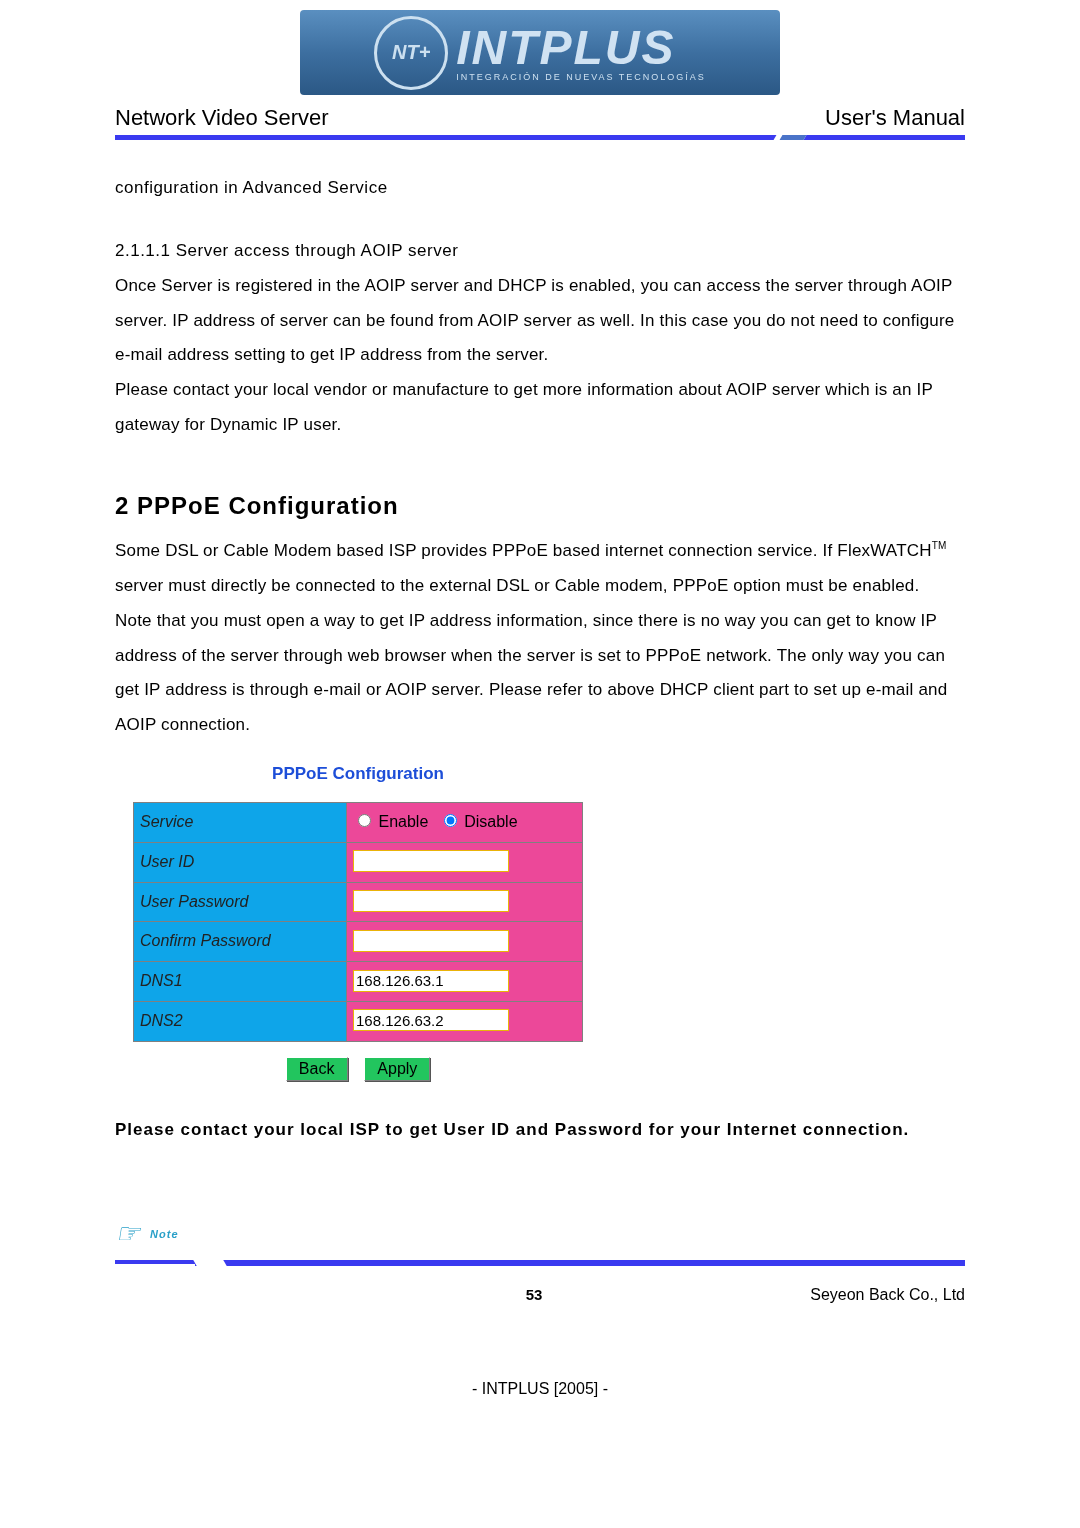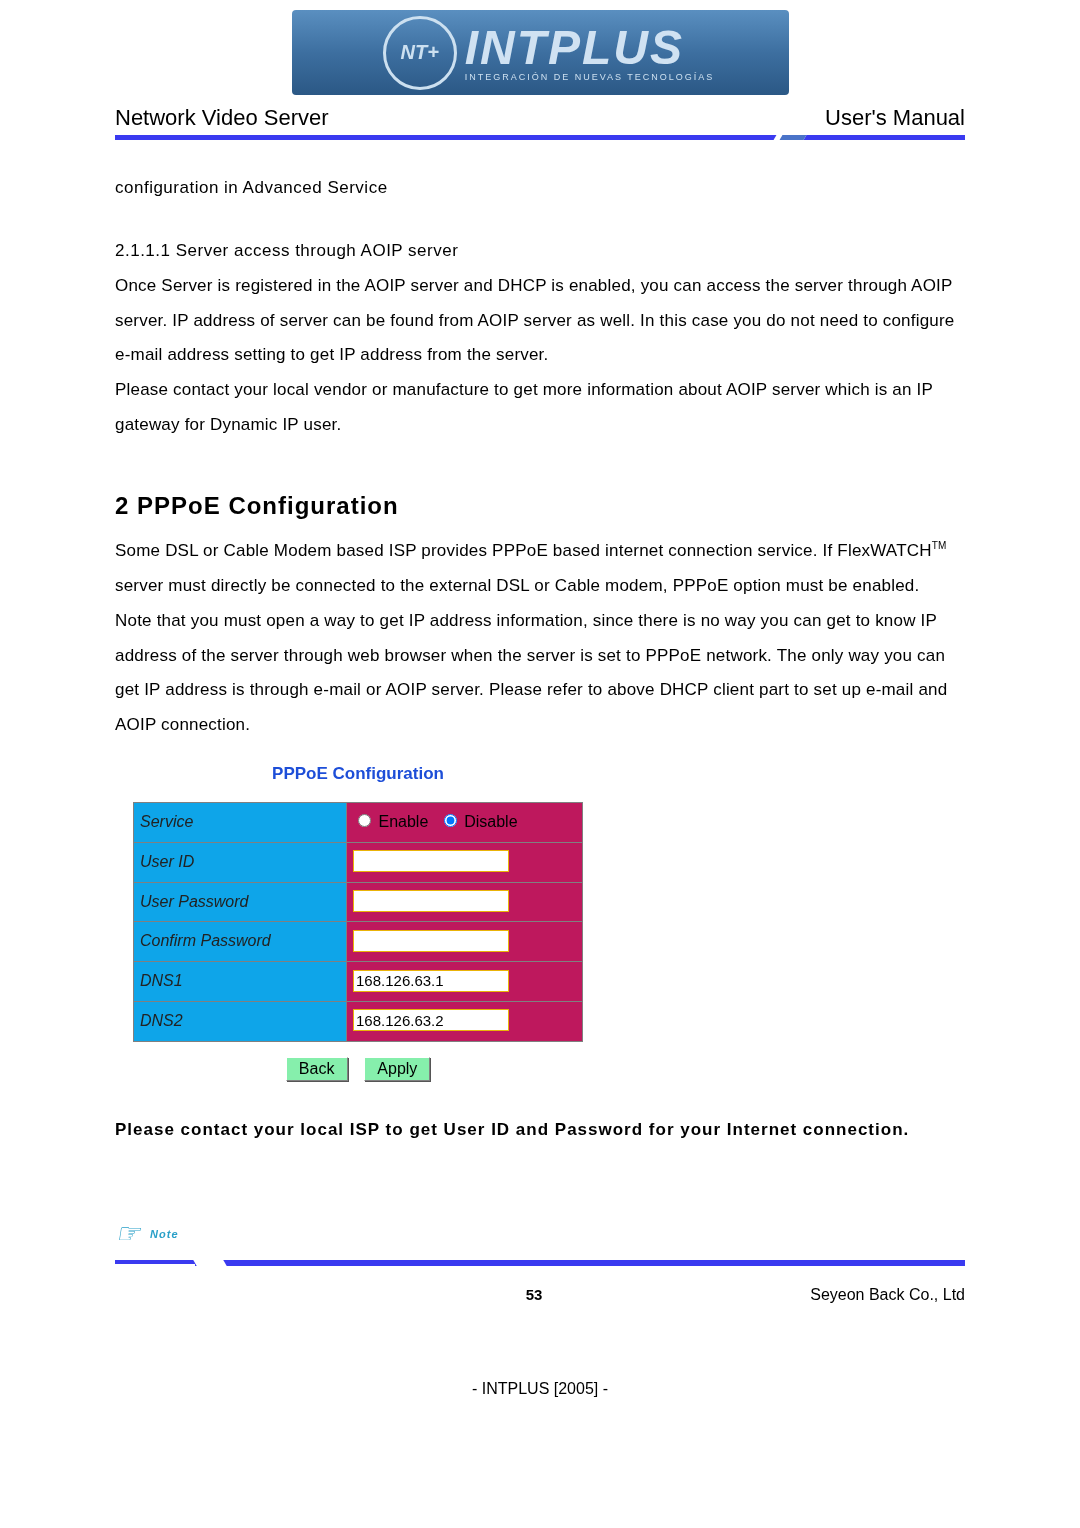--- a/index.html
+++ b/index.html
@@ -20,21 +20,20 @@
   .logo-banner {
     margin: 10px auto 0 auto;
     width: 480px;
     height: 85px;
     background: linear-gradient(#5a8fc0 0%, #3d6fa0 50%, #2b5885 100%);
     border-radius: 4px;
     display: flex;
     align-items: center;
     justify-content: center;
     position: relative;
-    padding-left: 17px;
   }
   .logo-medal {
     width: 68px;
     height: 68px;
     border: 3px solid #cce0f0;
     border-radius: 50%;
     margin-right: 8px;
     display: flex;
     align-items: center;
     justify-content: center;
@@ -160,21 +159,21 @@
     vertical-align: middle;
     height: 26px;
   }
   table.form-table td.label-cell {
     width: 200px;
     background: #0ea5e9;
     color: #222222;
     font-style: italic;
   }
   table.form-table td.input-cell {
-    background: #be185d;
+    background: #ec4899;
   }
   .text-input {
     width: 150px;
     height: 20px;
     border: 1px solid #eab308;
     font-family: Verdana, Arial, sans-serif;
     font-size: 15px;
     padding: 0 2px;
     box-sizing: content-box;
   }
@@ -184,21 +183,21 @@
   }
   .btn-row {
     text-align: center;
     margin-top: 10px;
   }
   .winbtn {
     display: inline-block;
     min-width: 62px;
     padding: 2px 12px;
     margin: 0 6px;
-    background: #86efac;
+    background: #22c55e;
     border: 1px solid #808080;
     border-top-color: #ffffff;
     border-left-color: #ffffff;
     font-family: Verdana, Arial, sans-serif;
     font-size: 16px;
     cursor: pointer;
     box-shadow: 1px 1px 0 #555555;
     text-align: center;
   }
   

